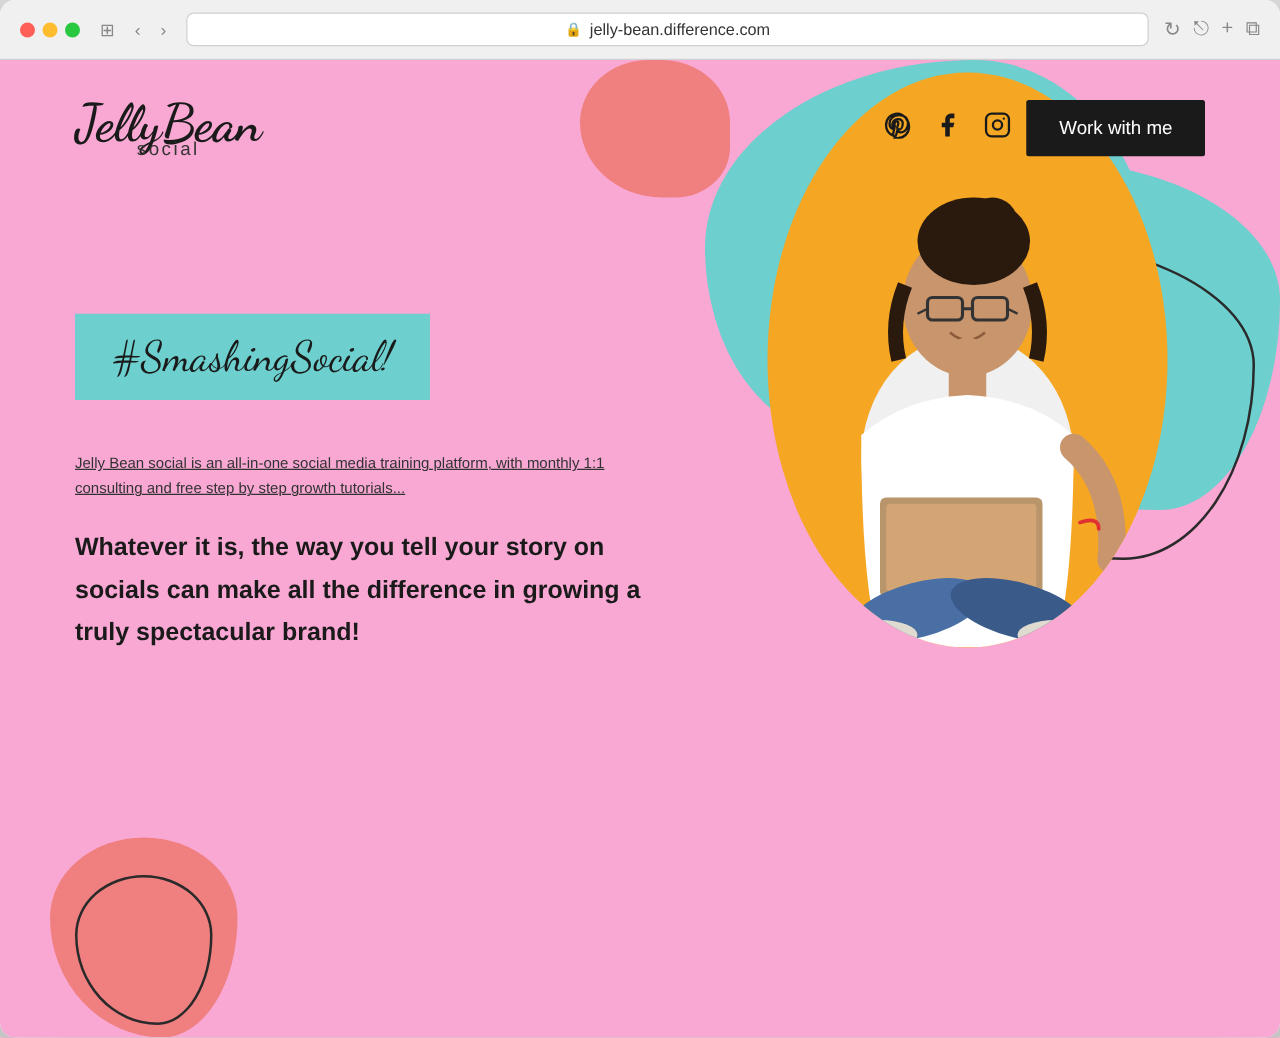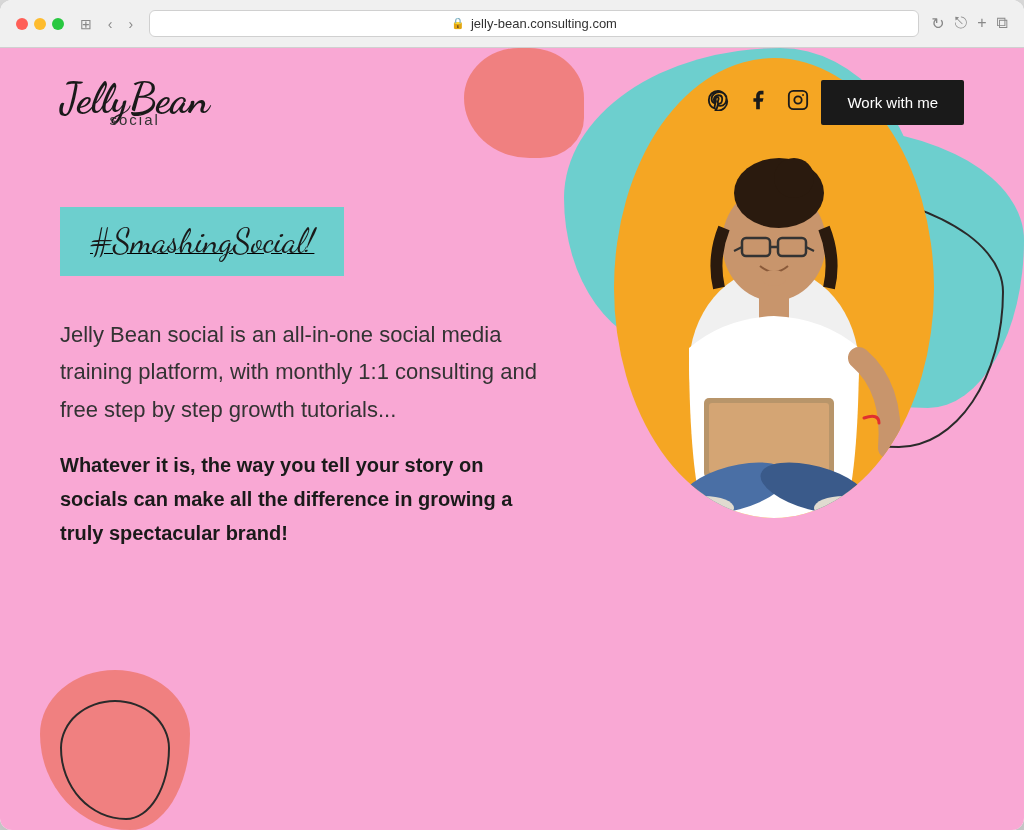--- a/index.html
+++ b/index.html
@@ -239,35 +239,35 @@
     .left-content {
       flex: 1;
       max-width: 480px;
     }
 
     .hashtag-box {
       background: #6dcfce;
       display: inline-block;
       padding: 14px 30px;
       margin-bottom: 40px;
-      margin-top: 40px;
-      text-decoration: underline;
+      margin-top: 84px;
     }
 
     .hashtag-text {
       font-family: 'Dancing Script', 'Brush Script MT', cursive;
       font-size: 34px;
       color: #1a1a1a;
     }
 
     .description {
-      font-size: 22px;
+      font-size: 12px;
       line-height: 1.7;
       color: #333;
       margin-bottom: 20px;
+      text-decoration: underline;
     }
 
     .bold-text {
       font-size: 20px;
       line-height: 1.7;
       color: #1a1a1a;
       font-weight: 700;
     }
 
     
@@ -315,21 +315,21 @@
       <div class="traffic-light tl-yellow"></div>
       <div class="traffic-light tl-green"></div>
     </div>
     <div class="browser-controls">
       <span>⊞</span>
       <span>‹</span>
       <span>›</span>
     </div>
     <div class="address-bar">
       <span class="lock-icon">🔒</span>
-      <span>jelly-bean.consulting.com</span>
+      <span>jelly-bean.difference.com</span>
     </div>
     <div class="browser-actions">
       <span>↻</span>
       <span>⎋</span>
       <span>+</span>
       <span>⧉</span>
     </div>
   </div>
 
   <div class="website">

